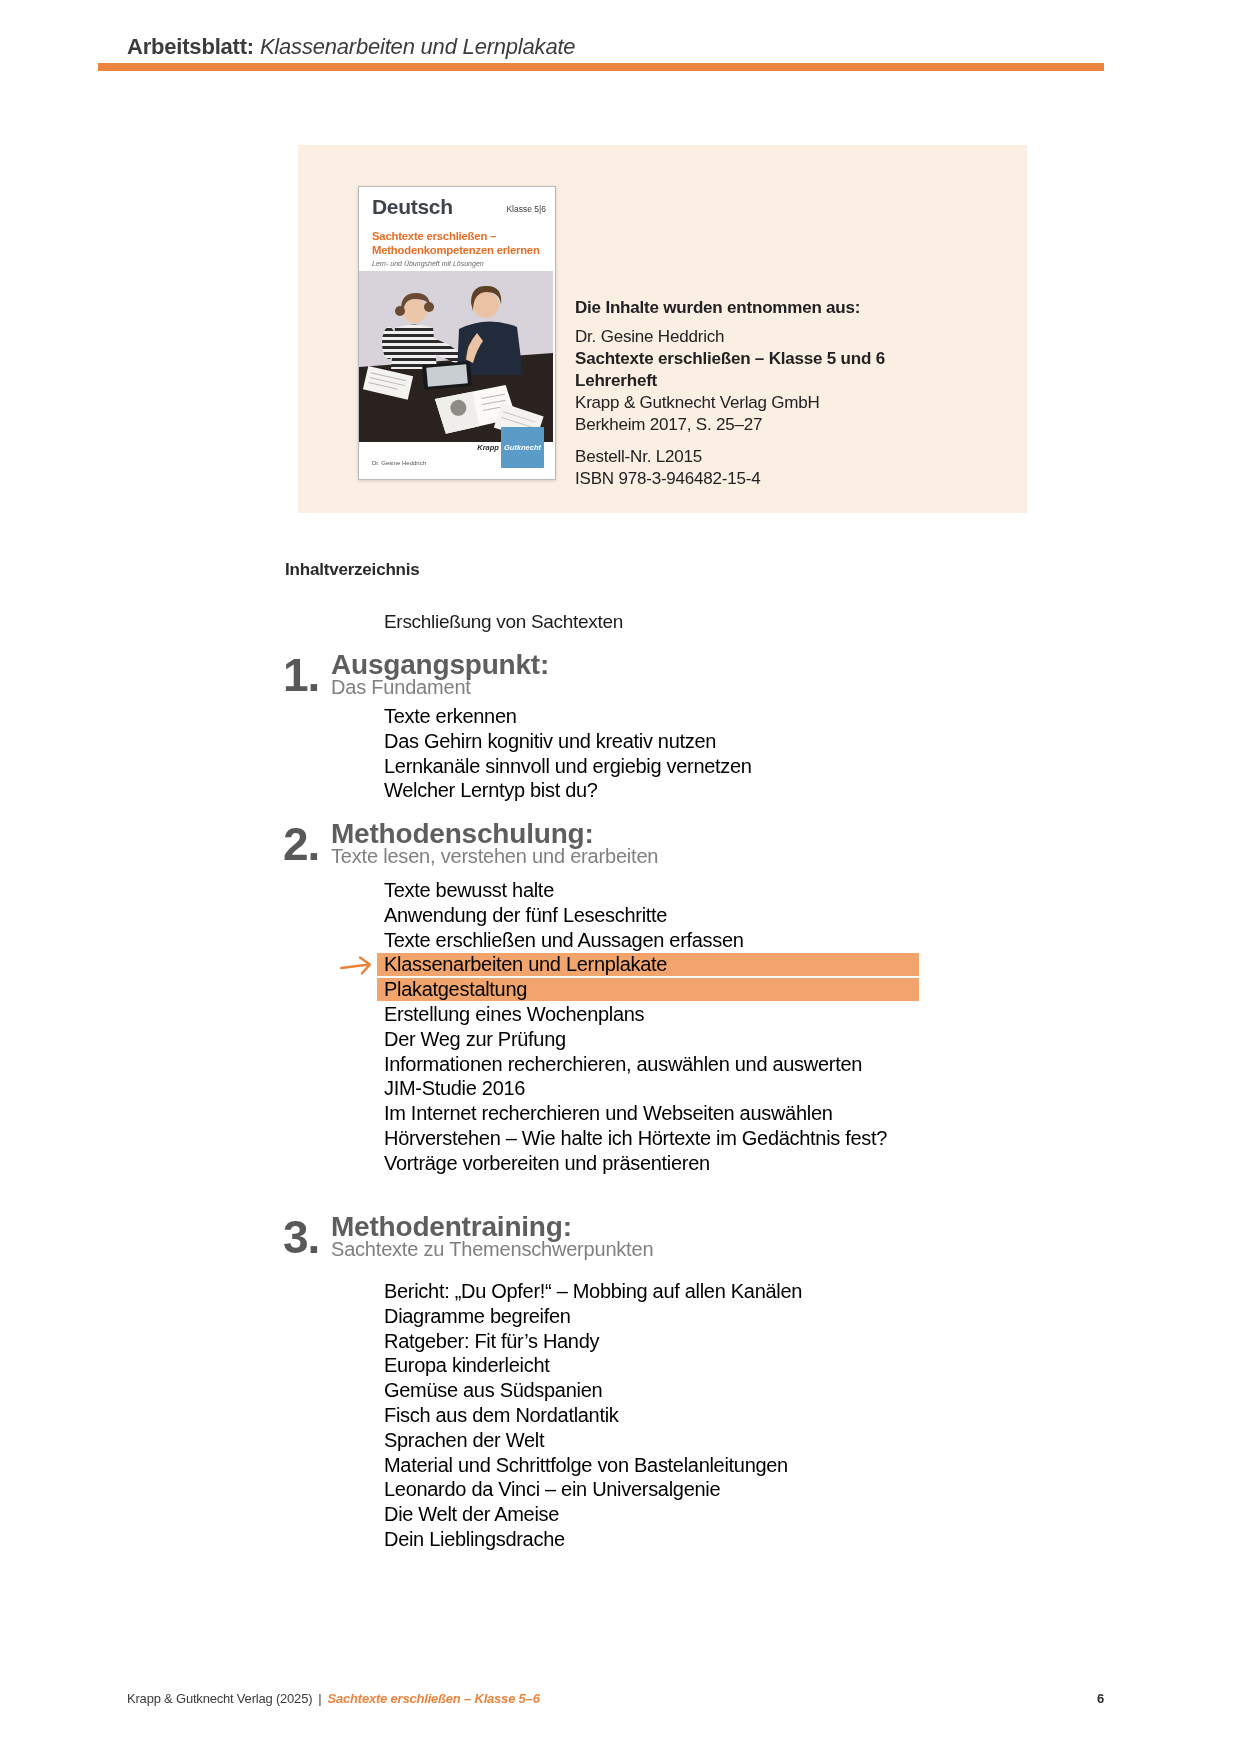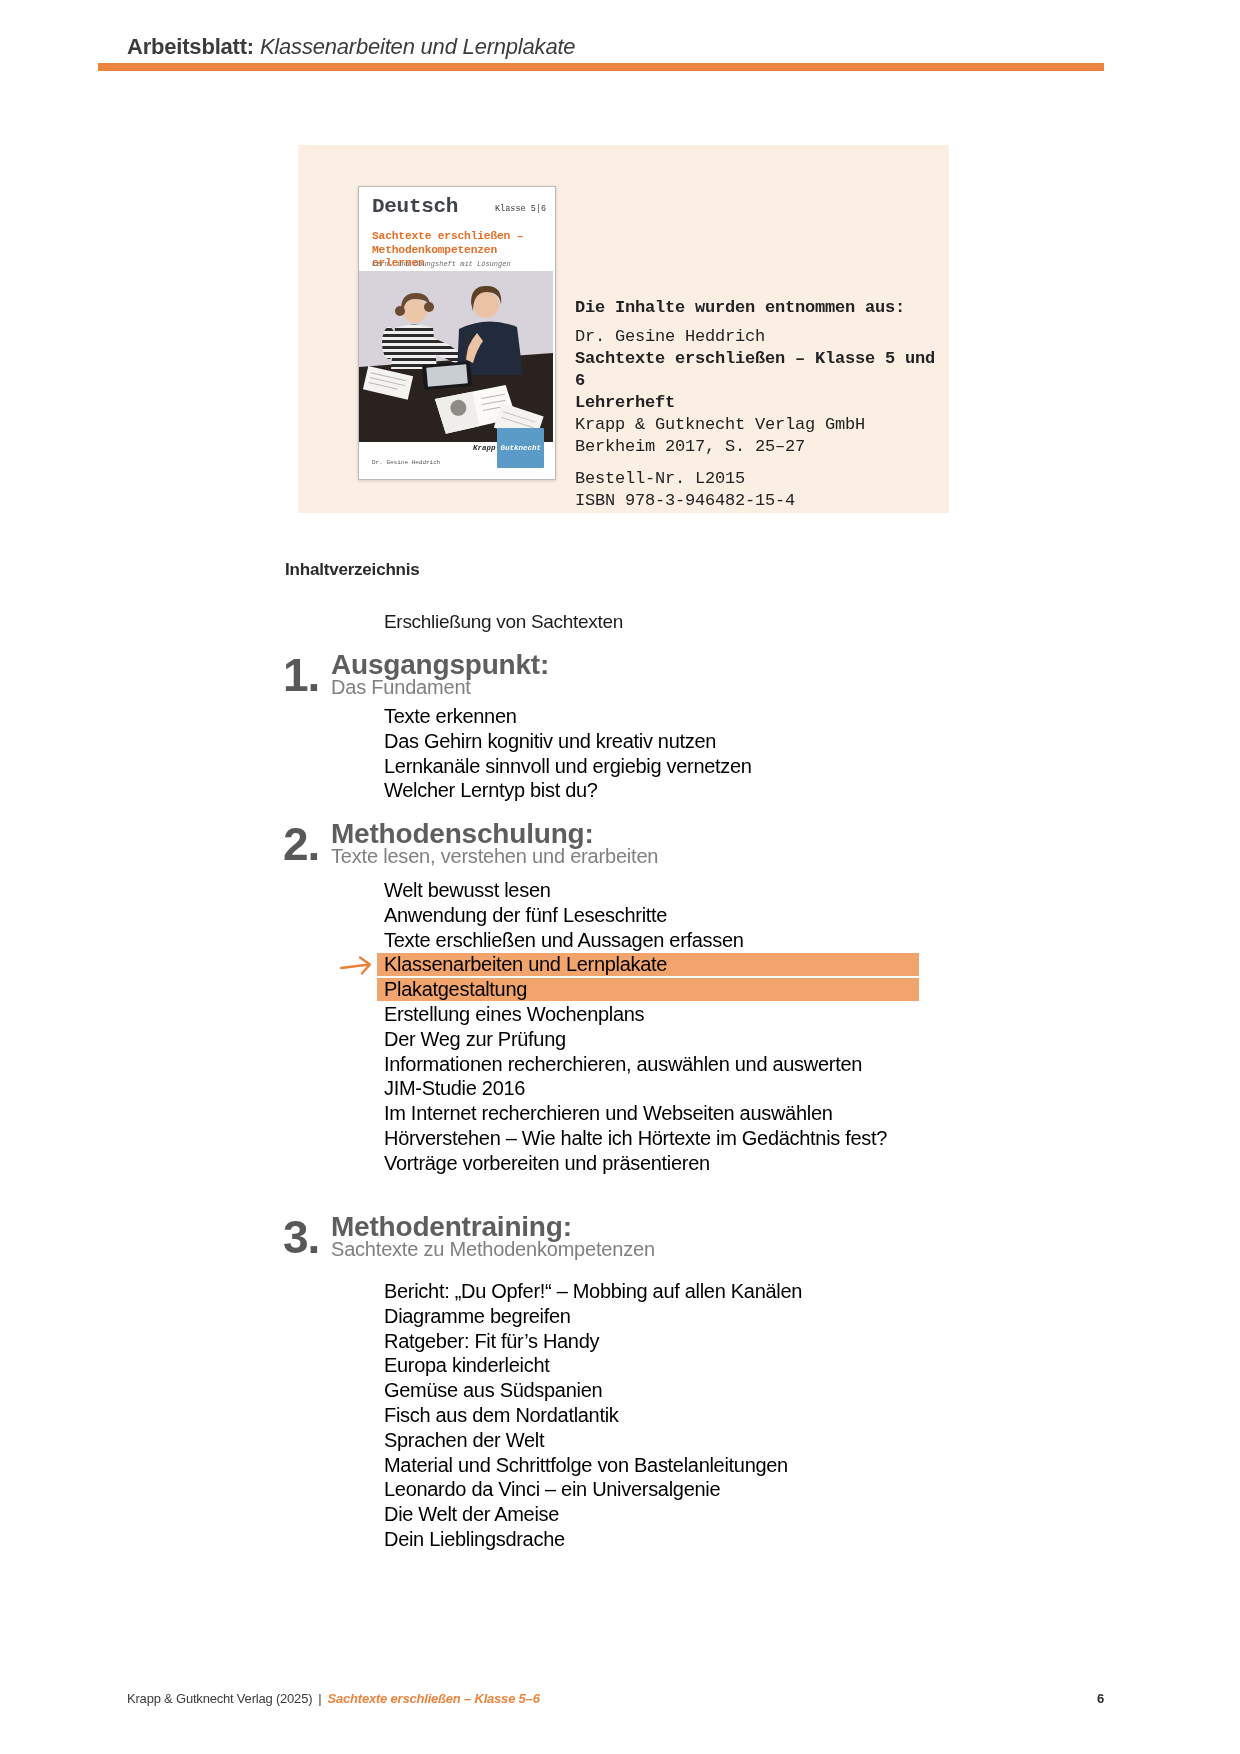--- a/index.html
+++ b/index.html
@@ -7,21 +7,21 @@
   #page{
     position:relative; width:1240px; height:1754px; background:#ffffff;
     font-family:"Liberation Sans", sans-serif; color:#1d1d1f; overflow:hidden;
   }
   
   .header-line{position:absolute; left:127px; top:34px; font-size:22px; color:#3c3c3e; letter-spacing:-0.2px;}
   .header-line .hl-bold{font-weight:bold;}
   .header-line .hl-italic{font-style:italic;}
   .header-rule{position:absolute; left:98px; top:63px; width:1006px; height:8px; background:var(--accent-orange,#EA8540);}
   
-  .source-box{position:absolute; left:298px; top:145px; width:651px; height:368px; background:var(--peach,#FBEEE2);font-family:Liberation Mono, monospace;}
+  .source-box{position:absolute; left:298px; top:145px; width:729px; height:368px; background:var(--peach,#FBEEE2);}
   .book-cover{position:absolute; left:60px; top:41px; width:196px; height:292px; background:#ffffff; border:1px solid #b9b9b9; box-shadow:0 1px 3px rgba(0,0,0,.15);}
   .cover-subject{position:absolute; left:13px; top:8px; font-size:21px; font-weight:bold; color:#3f444b; letter-spacing:-0.3px;}
   .cover-grade{position:absolute; right:9px; top:17px; font-size:8.5px; color:#3a3a3c;}
   .cover-title{position:absolute; left:13px; top:43px; font-size:11.3px; line-height:13.5px; font-weight:bold; color:var(--cover-orange,#E56F27); letter-spacing:-0.2px;}
   .cover-subtitle{position:absolute; left:13px; top:73px; font-size:7px; font-style:italic; color:#6b6b6d;}
   .cover-photo{position:absolute; left:0; top:84px; width:194px; height:171px; display:block;}
   .cover-footer{position:absolute; left:0; bottom:0; width:194px; height:37px; background:#ffffff;margin-top:28px;}
   .cover-author{position:absolute; left:13px; bottom:13px; font-size:6px; color:#555;}
   .cover-logo{position:absolute; right:9px; bottom:11px; font-size:7.5px; font-style:italic; font-weight:bold; color:#2c2c2e; display:flex; align-items:center;}
   .cover-logo .logo-box{background:var(--logo-blue,#5B9BC8); color:#ffffff; padding:16px 3px; margin-left:2px; border-radius:1px;}
@@ -166,21 +166,21 @@
     </div>
 
   <div class="sec" id="sec2">
     <div class="sec-num">2.</div>
     <div class="sec-titles">
       <div class="sec-title">Methodenschulung:</div>
       <div class="sec-subtitle">Texte lesen, verstehen und erarbeiten</div>
     </div>
   </div>
   <div class="toc-list" id="list2">
-      <div class="toc-item">Welt bewusst lesen</div>
+      <div class="toc-item">Texte bewusst halte</div>
       <div class="toc-item">Anwendung der fünf Leseschritte</div>
       <div class="toc-item">Texte erschließen und Aussagen erfassen</div>
       <div class="toc-item highlighted">Klassenarbeiten und Lernplakate</div>
       <div class="toc-item highlighted">Plakatgestaltung</div>
       <div class="toc-item">Erstellung eines Wochenplans</div>
       <div class="toc-item">Der Weg zur Prüfung</div>
       <div class="toc-item">Informationen recherchieren, auswählen und auswerten</div>
       <div class="toc-item">JIM-Studie 2016</div>
       <div class="toc-item">Im Internet recherchieren und Webseiten auswählen</div>
       <div class="toc-item">Hörverstehen – Wie halte ich Hörtexte im Gedächtnis fest?</div>
@@ -191,21 +191,21 @@
     <g transform="rotate(-7 19 13)" stroke="#E8823B" stroke-width="2.4" fill="none" stroke-linecap="round" stroke-linejoin="round">
       <line x1="3" y1="13" x2="31" y2="13"></line>
       <polyline points="23,5 32,13 23,21"></polyline>
     </g>
   </svg>
 
   <div class="sec" id="sec3">
     <div class="sec-num">3.</div>
     <div class="sec-titles">
       <div class="sec-title">Methodentraining:</div>
-      <div class="sec-subtitle">Sachtexte zu Methodenkompetenzen</div>
+      <div class="sec-subtitle">Sachtexte zu Themenschwerpunkten</div>
     </div>
   </div>
   <div class="toc-list" id="list3">
       <div class="toc-item">Bericht: „Du Opfer!“ – Mobbing auf allen Kanälen</div>
       <div class="toc-item">Diagramme begreifen</div>
       <div class="toc-item">Ratgeber: Fit für’s Handy</div>
       <div class="toc-item">Europa kinderleicht</div>
       <div class="toc-item">Gemüse aus Südspanien</div>
       <div class="toc-item">Fisch aus dem Nordatlantik</div>
       <div class="toc-item">Sprachen der Welt</div>

